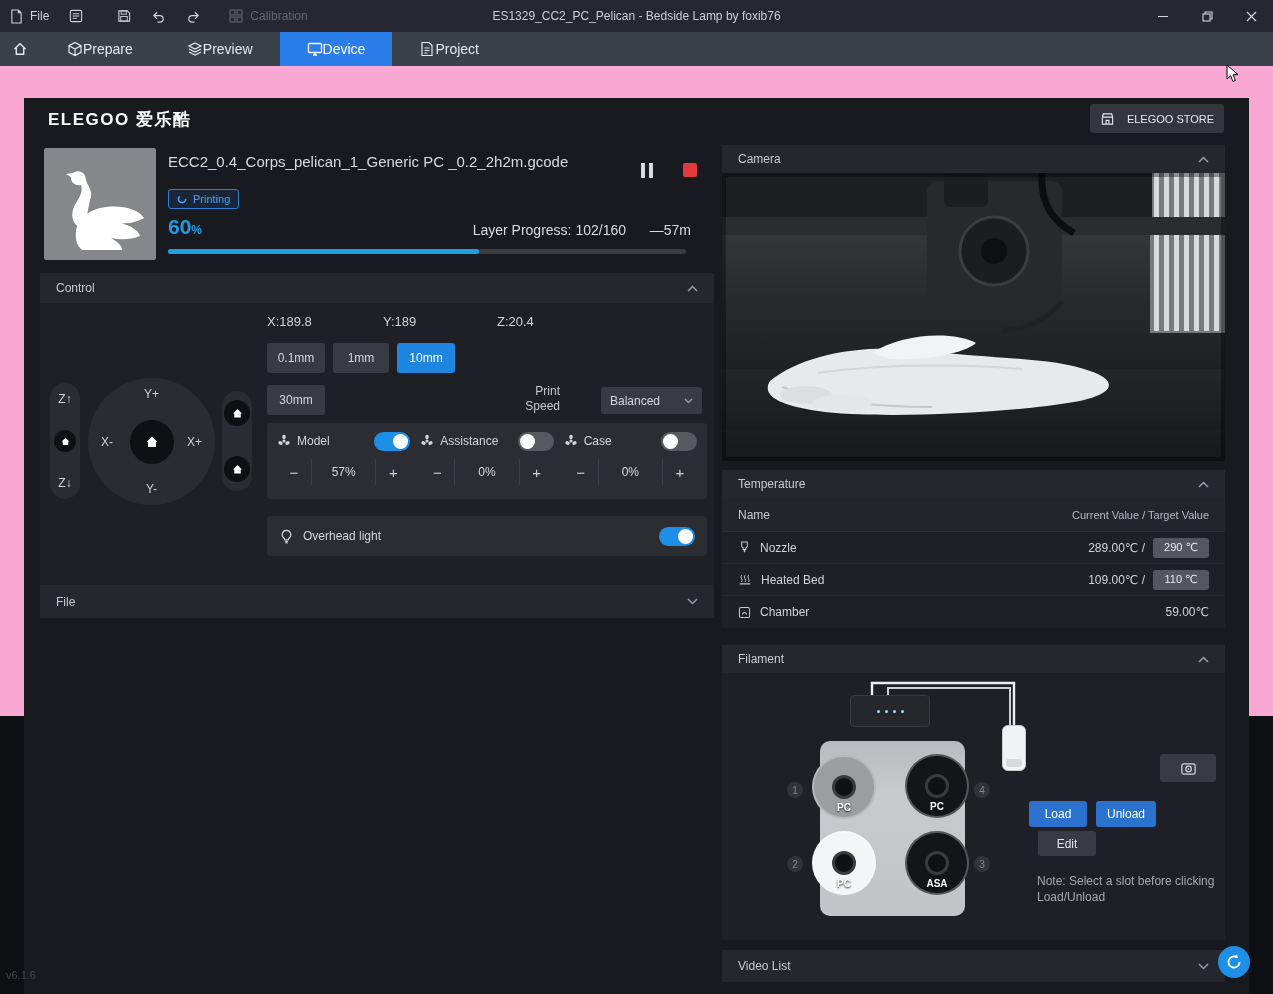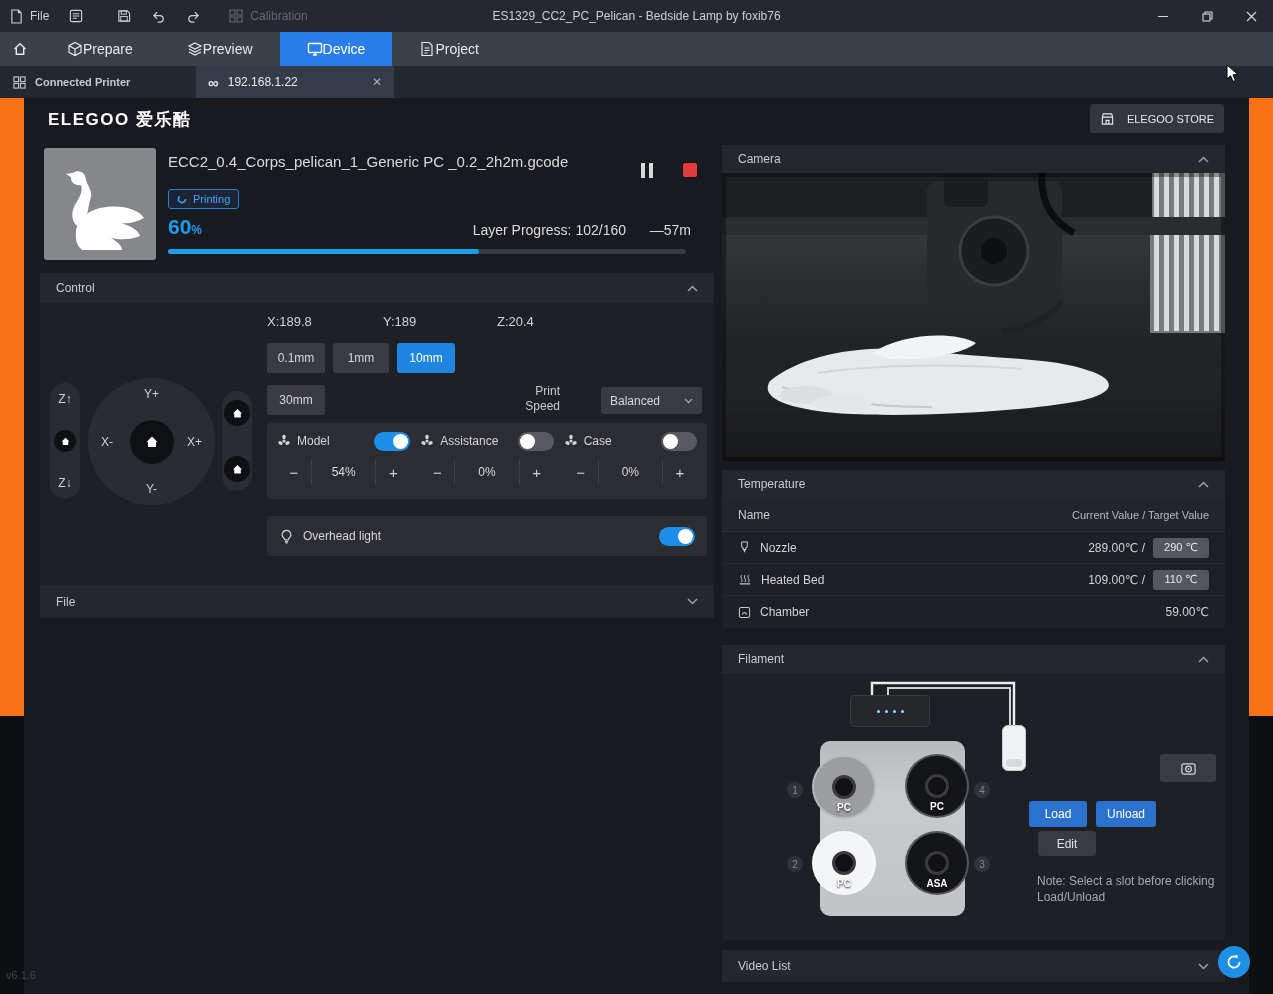--- a/index.html
+++ b/index.html
@@ -1,18 +1,18 @@
 <!DOCTYPE html>
 <html><head>
 <meta charset="utf-8">
 <style>
 *{margin:0;padding:0;box-sizing:border-box}
 html,body{width:1273px;height:994px;overflow:hidden;background:#0e0f12;
   font-family:"Liberation Sans","DejaVu Sans",sans-serif;}
-.window{position:relative;width:1273px;height:716px;background:#f97316;color:#d8d9dc}
+.window{position:relative;width:1273px;height:716px;background:#f9a8d4;color:#d8d9dc}
 .icon{display:inline-flex;align-items:center;justify-content:center;line-height:0;flex:none}
 svg{display:block}
 
 
 .titlebar{position:absolute;top:0;left:0;right:0;height:32px;background:#272733;
   display:flex;align-items:center;font-size:12px;color:#d2d3d7;z-index:30}
 .tb-item{display:flex;align-items:center;gap:7px;padding:0 10px;height:100%;color:#cfd0d4;cursor:default}
 .tb-item.disabled{color:#65666e}
 .tb-title{position:absolute;left:320px;right:320px;text-align:center;color:#cdced2;pointer-events:none}
 .tb-controls{margin-left:auto;display:flex;height:100%}
@@ -286,38 +286,20 @@
       <span class="icon">
         <svg width="16" height="16" viewBox="0 0 16 16">
             <path d="M3 1.5h7l3 3v10H3z" fill="none" stroke="currentColor" stroke-width="1.2"></path>
             <path d="M5.5 7h5M5.5 9.5h5M5.5 12h3" stroke="currentColor" stroke-width="1.1"></path>
           </svg>
       </span>
       <span>Project</span>
     </div>
   </div>
 
-  <div class="ptabbar">
-    <div class="connected">
-      <span class="icon">
-        <svg width="13" height="13" viewBox="0 0 14 14">
-            <rect x="1" y="1" width="5" height="5" fill="none" stroke="currentColor" stroke-width="1.2"></rect>
-            <rect x="8" y="1" width="5" height="5" fill="none" stroke="currentColor" stroke-width="1.2"></rect>
-            <rect x="1" y="8" width="5" height="5" fill="none" stroke="currentColor" stroke-width="1.2"></rect>
-            <rect x="8" y="8" width="5" height="5" fill="none" stroke="currentColor" stroke-width="1.2"></rect>
-          </svg>
-      </span>
-      <span>Connected Printer</span>
-    </div>
-    <div class="ptab">
-      <span class="ptab-inf">∞</span>
-      <span>192.168.1.22</span>
-      <span class="ptab-close">✕</span>
-    </div>
-  </div>
 
   <div class="main">
 
     <div class="brand">ELEGOO 爱乐酷</div>
     <div class="store-btn">
       <span class="icon">
         <svg width="15" height="14" viewBox="0 0 16 15">
             <path d="M2.5 5.5 3.5 2h9l1 3.5M2.5 5.5V13h11V5.5M2.5 5.5h11M6.5 13V9h3v4" fill="none" stroke="currentColor" stroke-width="1.2"></path>
           </svg>
       </span>
@@ -433,21 +415,21 @@
                     <ellipse cx="8" cy="3.4" rx="2" ry="2.6"></ellipse>
                     <ellipse cx="4" cy="10.3" rx="2" ry="2.6" transform="rotate(120 4 10.3)"></ellipse>
                     <ellipse cx="12" cy="10.3" rx="2" ry="2.6" transform="rotate(240 12 10.3)"></ellipse>
                   </svg>
               </span>
               <span>Model</span>
               <span class="toggle on"></span>
             </div>
             <div class="fan-ctrl">
               <span class="fan-minus">−</span>
-              <span class="fan-val">54%</span>
+              <span class="fan-val">57%</span>
               <span class="fan-plus">+</span>
             </div>
           </div>
           <div class="fan-group">
             <div class="fan-top">
               <span class="icon">
                 <svg width="14" height="14" viewBox="0 0 16 16" fill="currentColor">
                     <circle cx="8" cy="8" r="1.8"></circle>
                     <ellipse cx="8" cy="3.4" rx="2" ry="2.6"></ellipse>
                     <ellipse cx="4" cy="10.3" rx="2" ry="2.6" transform="rotate(120 4 10.3)"></ellipse>

